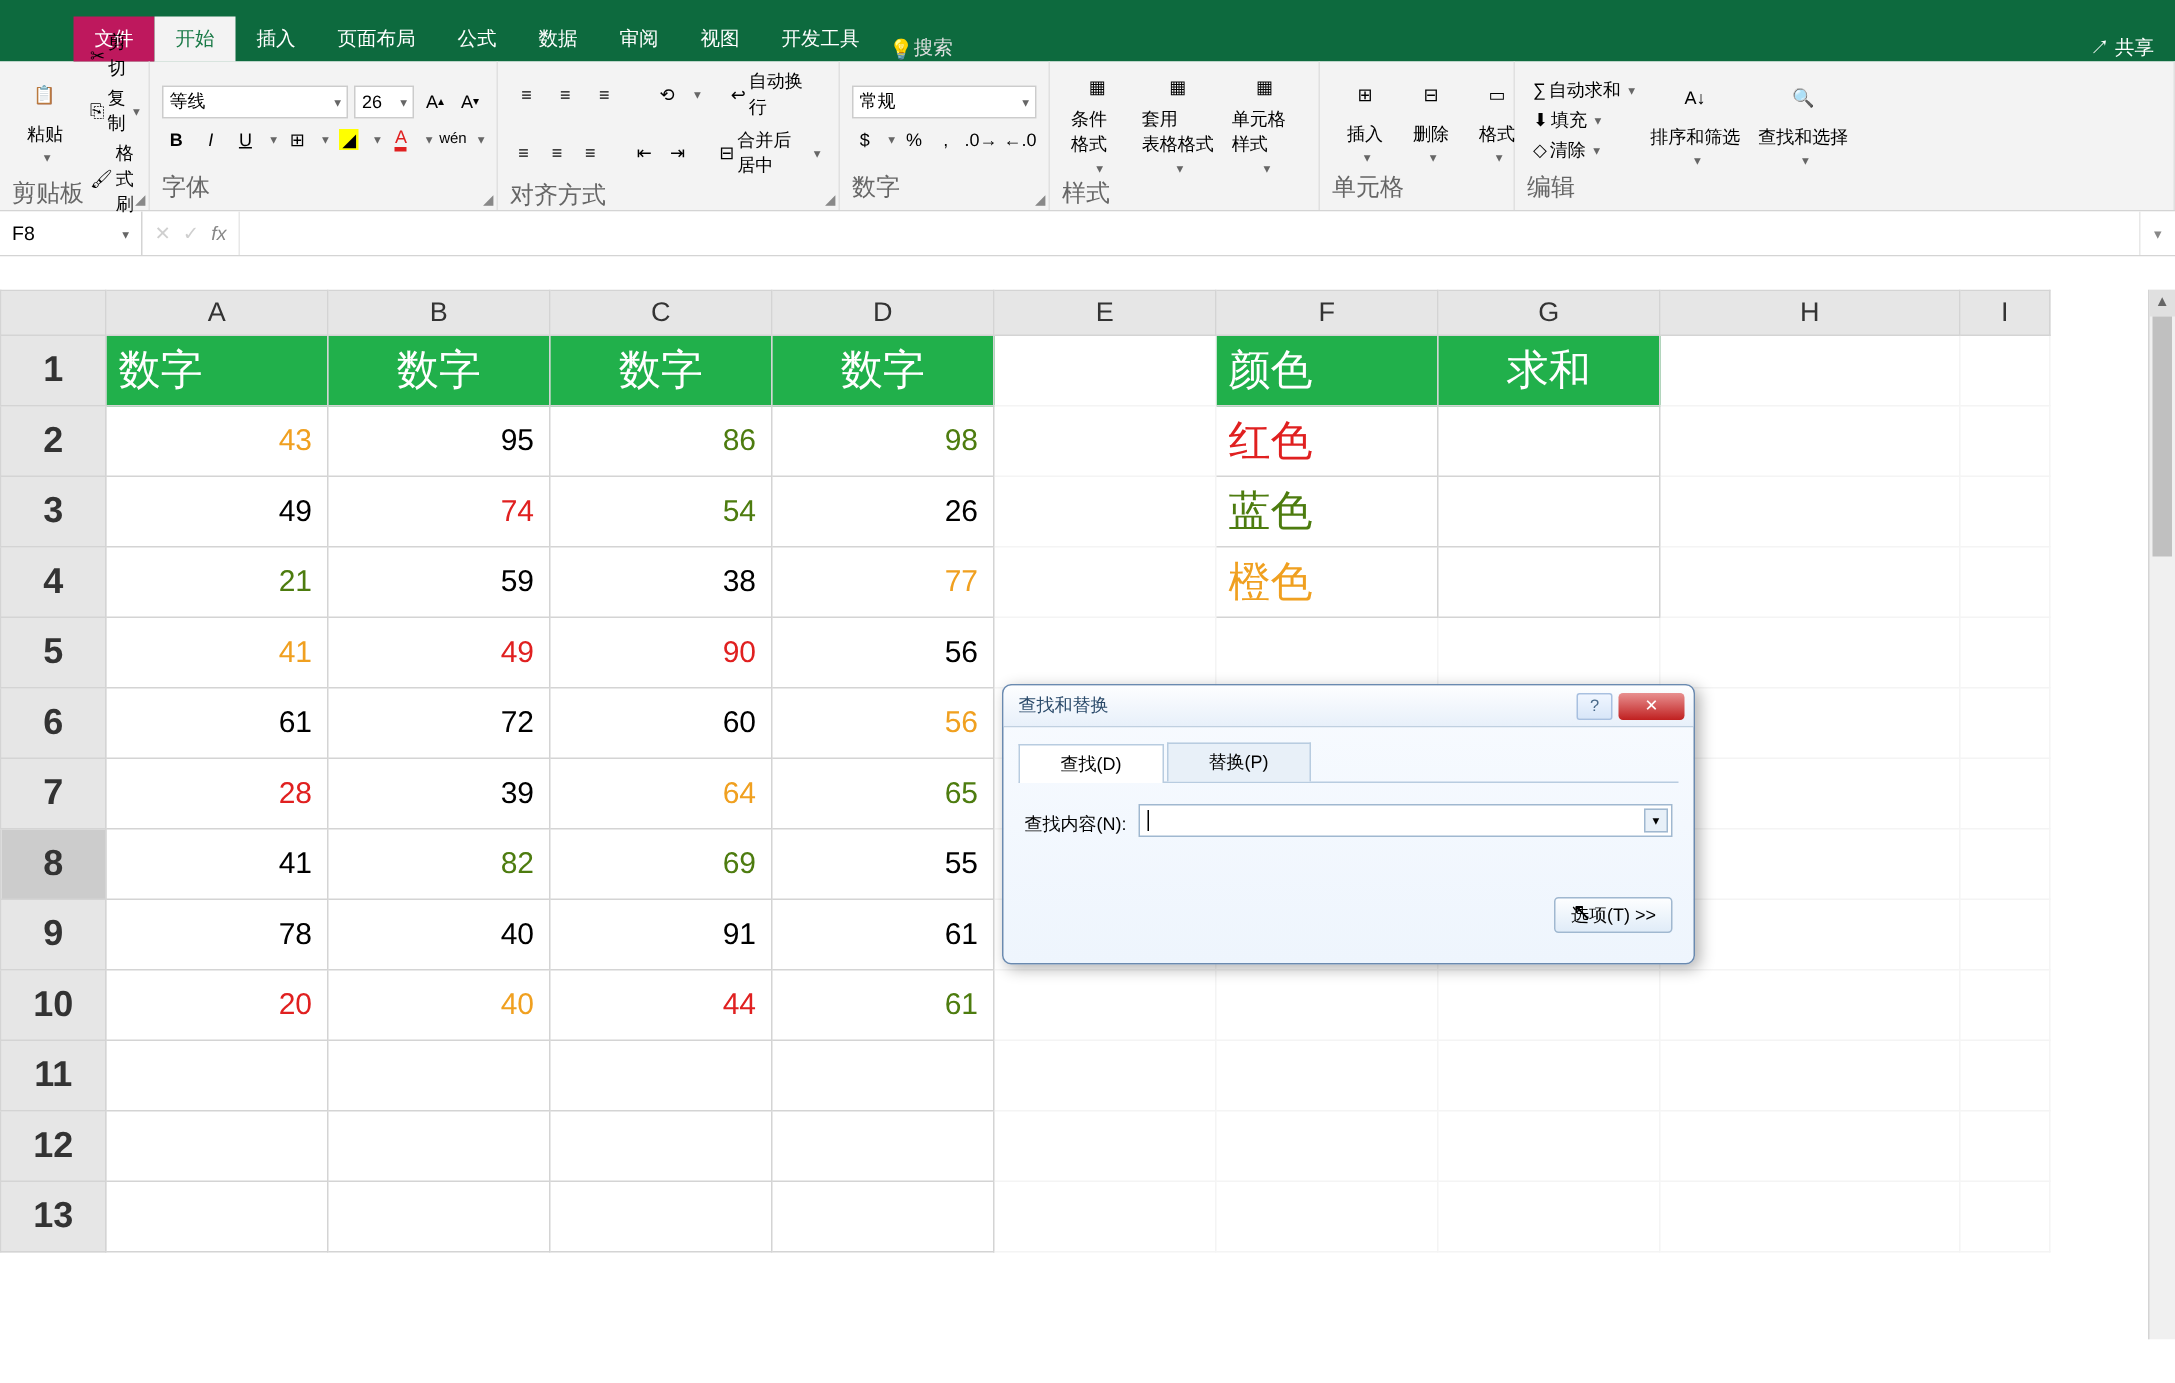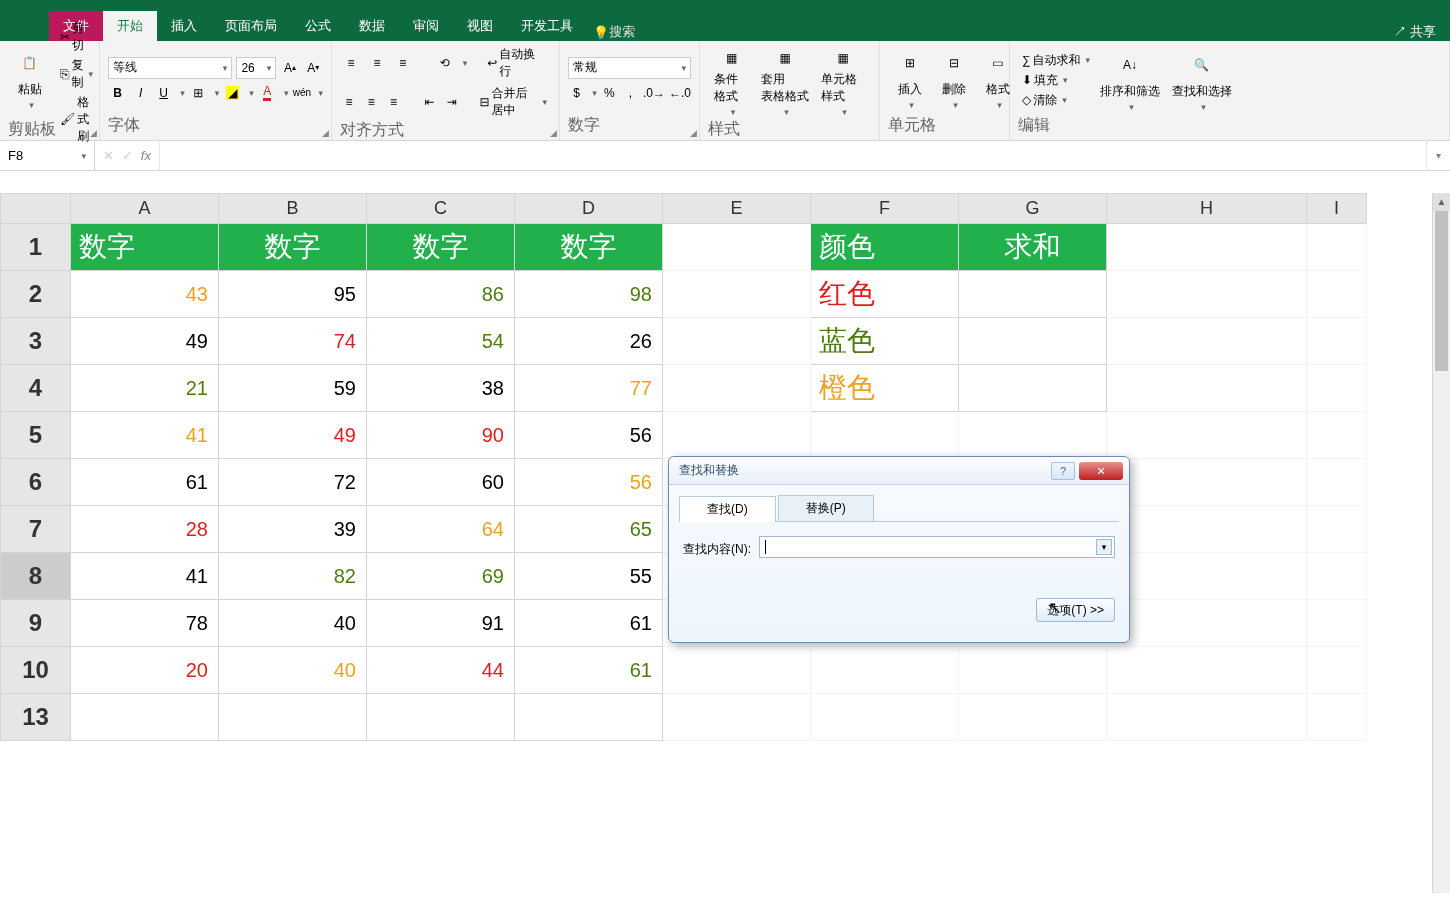--- a/index.html
+++ b/index.html
@@ -459,20 +459,44 @@
           <td class="cell c-orange" style="border: 1px solid rgb(212, 212, 212);">40</td>
           <td class="cell c-red" style="border: 1px solid rgb(212, 212, 212);">44</td>
           <td class="cell c-blue" style="border: 1px solid rgb(212, 212, 212);">61</td>
           <td style="border: 1px solid rgb(244, 244, 244);"></td>
           <td style="border: 1px solid rgb(244, 244, 244);"></td>
           <td style="border: 1px solid rgb(244, 244, 244);"></td>
           <td style="border: 1px solid rgb(244, 244, 244);"></td>
           <td style="border: 1px solid rgb(244, 244, 244);"></td>
         </tr>
         <tr>
+          <th class="row-head">11</th>
+          <td style="border: 1px solid rgb(212, 212, 212);"></td>
+          <td style="border: 1px solid rgb(212, 212, 212);"></td>
+          <td style="border: 1px solid rgb(212, 212, 212);"></td>
+          <td style="border: 1px solid rgb(212, 212, 212);"></td>
+          <td style="border: 1px solid rgb(244, 244, 244);"></td>
+          <td style="border: 1px solid rgb(244, 244, 244);"></td>
+          <td style="border: 1px solid rgb(244, 244, 244);"></td>
+          <td style="border: 1px solid rgb(244, 244, 244);"></td>
+          <td style="border: 1px solid rgb(244, 244, 244);"></td>
+        </tr>
+        <tr>
+          <th class="row-head">12</th>
+          <td style="border: 1px solid rgb(212, 212, 212);"></td>
+          <td style="border: 1px solid rgb(212, 212, 212);"></td>
+          <td style="border: 1px solid rgb(212, 212, 212);"></td>
+          <td style="border: 1px solid rgb(212, 212, 212);"></td>
+          <td style="border: 1px solid rgb(244, 244, 244);"></td>
+          <td style="border: 1px solid rgb(244, 244, 244);"></td>
+          <td style="border: 1px solid rgb(244, 244, 244);"></td>
+          <td style="border: 1px solid rgb(244, 244, 244);"></td>
+          <td style="border: 1px solid rgb(244, 244, 244);"></td>
+        </tr>
+        <tr>
           <th class="row-head">13</th>
           <td style="border: 1px solid rgb(212, 212, 212);"></td>
           <td style="border: 1px solid rgb(212, 212, 212);"></td>
           <td style="border: 1px solid rgb(212, 212, 212);"></td>
           <td style="border: 1px solid rgb(212, 212, 212);"></td>
           <td style="border: 1px solid rgb(244, 244, 244);"></td>
           <td style="border: 1px solid rgb(244, 244, 244);"></td>
           <td style="border: 1px solid rgb(244, 244, 244);"></td>
           <td style="border: 1px solid rgb(244, 244, 244);"></td>
           <td style="border: 1px solid rgb(244, 244, 244);"></td>

